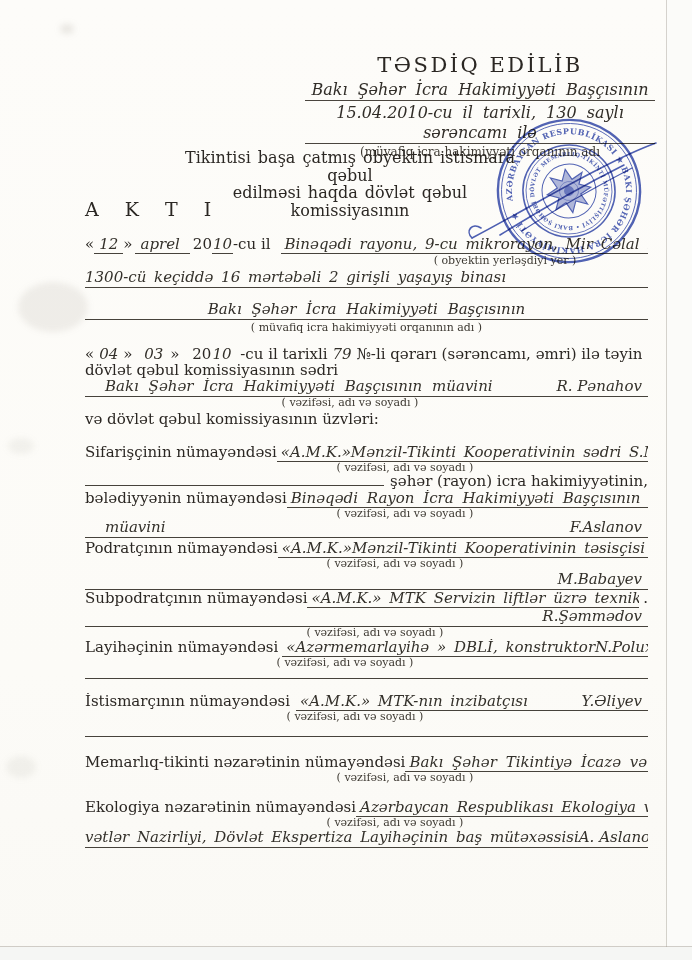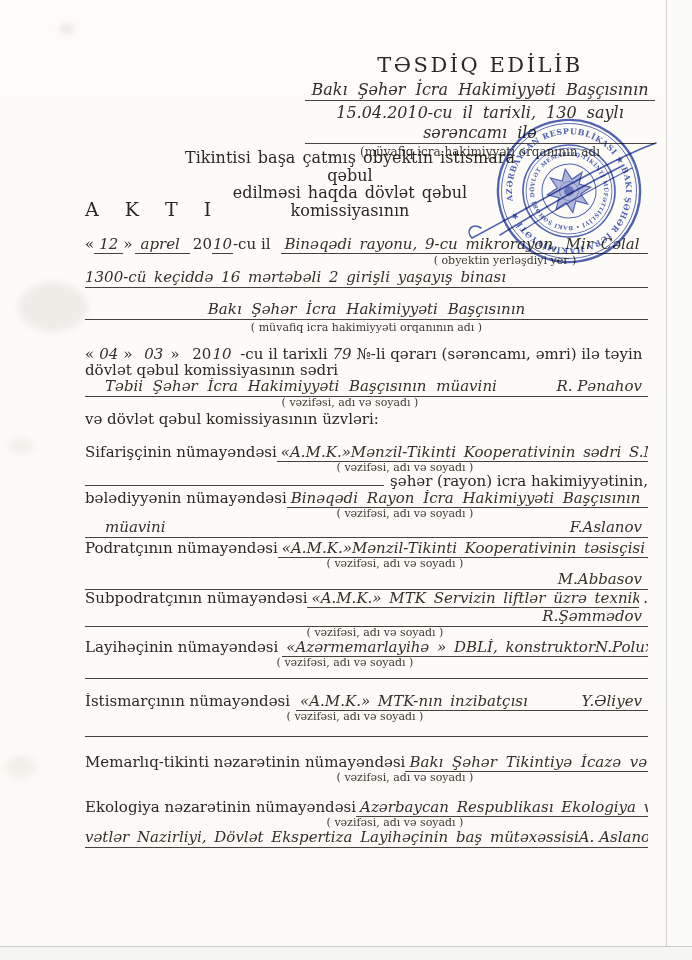--- a/index.html
+++ b/index.html
@@ -104,21 +104,21 @@
 
     <div class="trow" style="margin-top:13px;">
       <span>«</span><span class="hand-ul">04</span><span>»</span>
       <span class="hand-ul" style="margin-left:2px;">03</span><span style="margin-left:2px;">»</span>
       <span style="margin-left:8px;">20</span><span class="hand-ul" style="padding:0 1px;">10</span>
       <span style="margin-left:3px;">-cu il tarixli</span><span class="hand-ul">79</span><span>№-li qərarı (sərəncamı, əmri) ilə təyin edilmiş və tərkibində</span>
     </div>
     <div class="trow">dövlət qəbul komissiyasının sədri</div>
 
     <div class="row ul">
-      <span class="val" style="margin-left:16px;word-spacing:5px;">Təbii Şəhər İcra Hakimiyyəti Başçısının müavini</span>
+      <span class="val" style="margin-left:16px;word-spacing:5px;">Bakı Şəhər İcra Hakimiyyəti Başçısının müavini</span>
       <span class="sp"></span>
       <span class="name">R. Pənahov</span>
     </div>
     <div class="cap" style="margin-left:95px;width:340px;">( vəzifəsi, adı və soyadı )</div>
 
     <div class="trow" style="margin-top:3px;">və dövlət qəbul komissiyasının üzvləri:</div>
 
     <div class="row" style="margin-top:17px;">
       <span>Sifarişçinin nümayəndəsi</span>
       <span class="rest">
@@ -149,21 +149,21 @@
     <div class="row" style="margin-top:2px;">
       <span>Podratçının nümayəndəsi</span>
       <span class="rest">
           <span class="val">«A.M.K.»Mənzil-Tikinti Kooperativinin təsisçisi</span>
           <span class="sp"></span>
         </span>
     </div>
     <div class="cap" style="margin-left:140px;width:340px;">( vəzifəsi, adı və soyadı )</div>
     <div class="row ul" style="margin-top:2px;">
       <span class="sp"></span>
-      <span class="name">M.Abbasov</span>
+      <span class="name">M.Babayev</span>
     </div>
 
     <div class="row">
       <span>Subpodratçının nümayəndəsi</span>
       <span class="rest">
           <span class="val">«A.M.K.»  MTK  Servizin liftlər  üzrə  texniki</span>
           <span class="sp"></span>
         </span>
       <span style="margin-left:4px;">.</span>
     </div>

